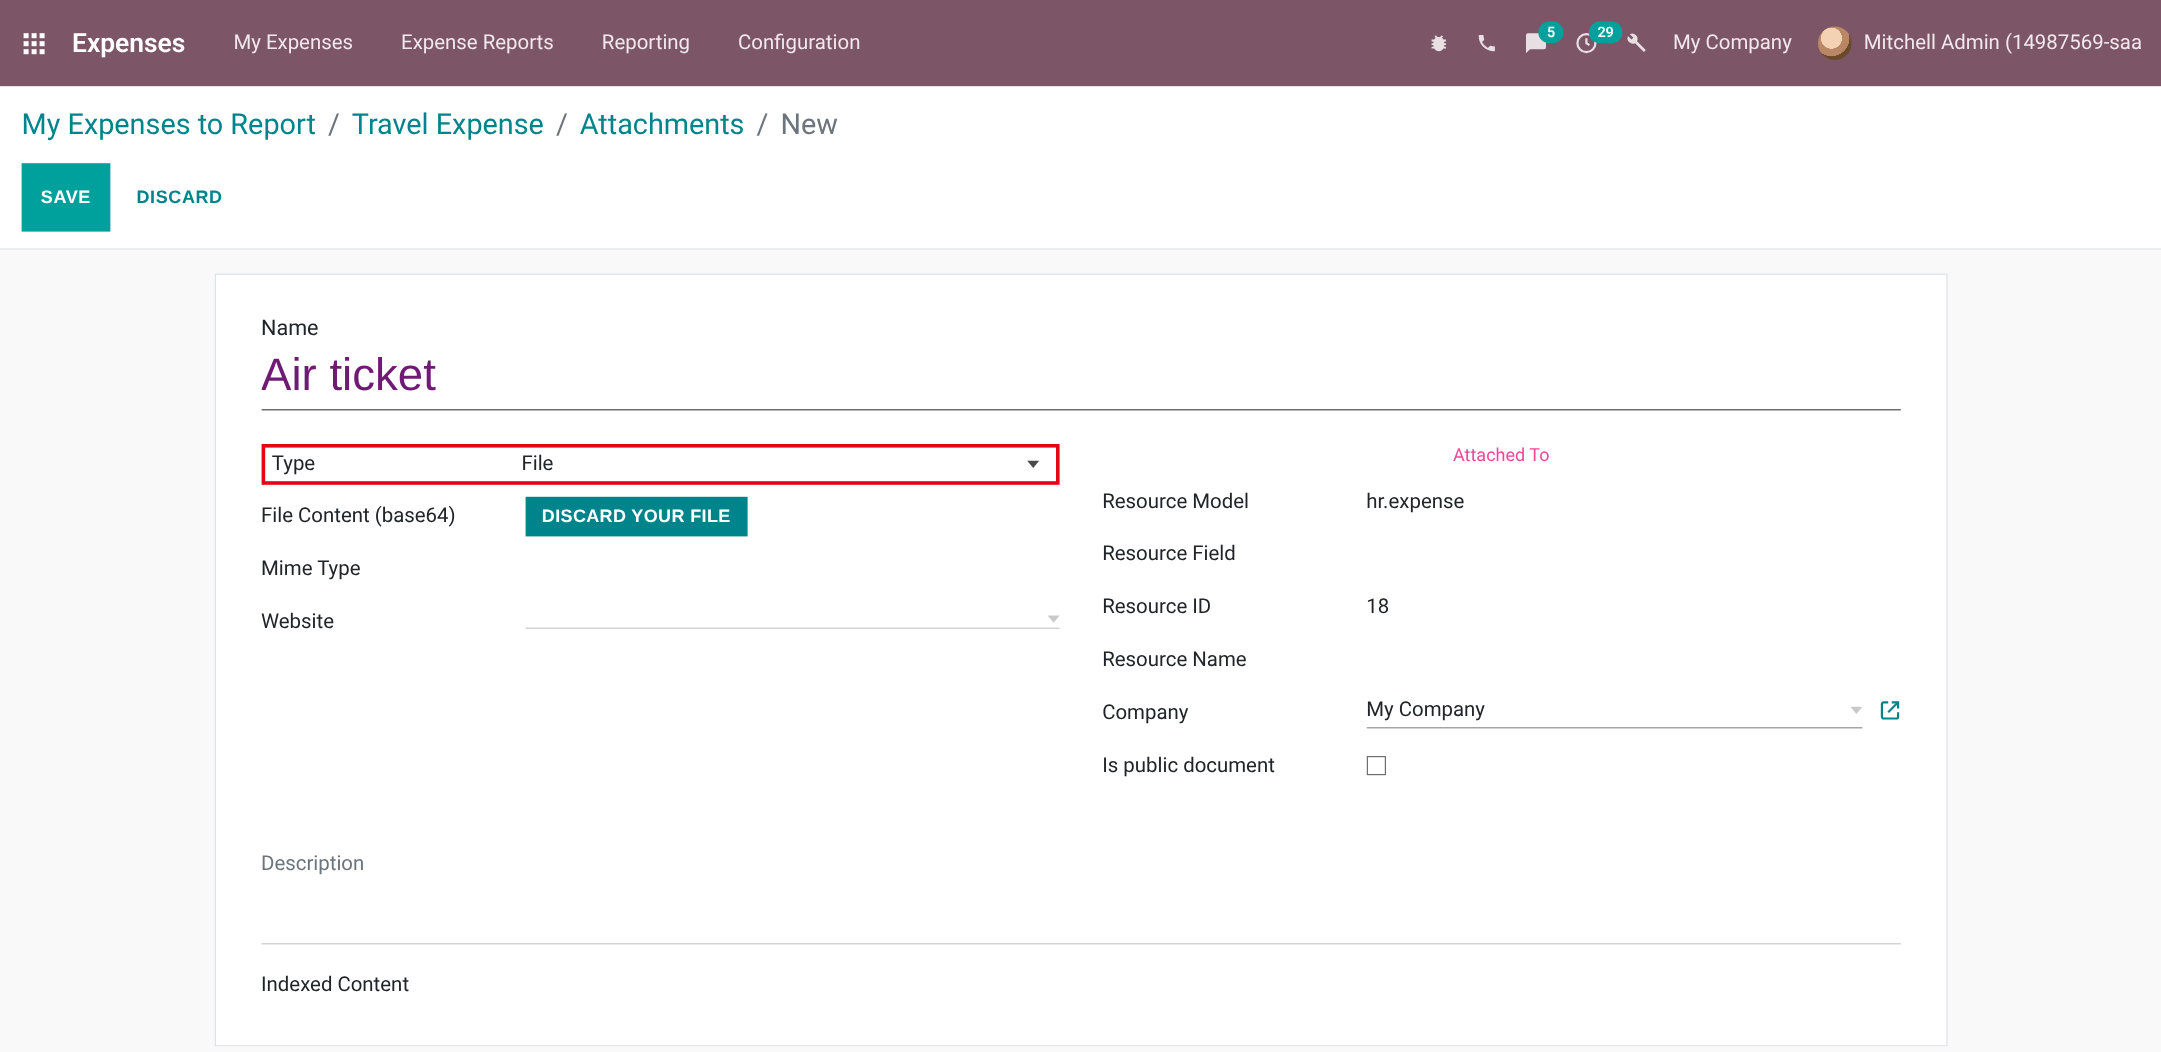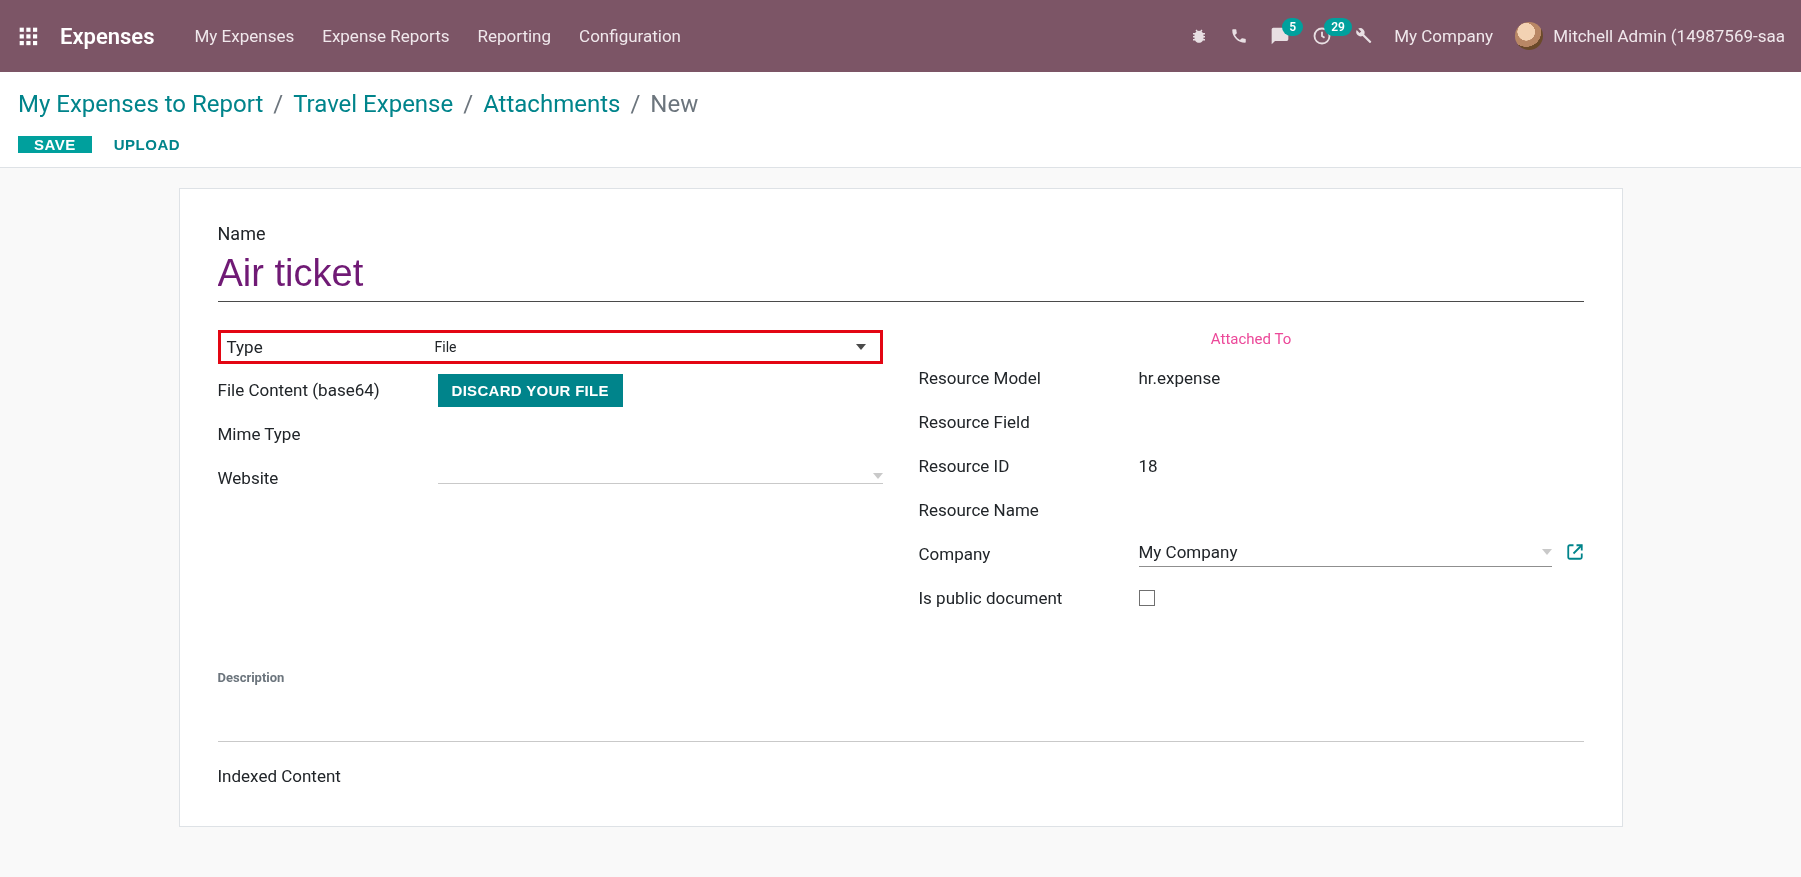--- a/index.html
+++ b/index.html
@@ -27,21 +27,21 @@
     display: inline-flex; align-items: center; justify-content: center;
     margin-right: 20px;
   }
   .apps-icon svg { fill: #fff; }
   .brand {
     font-size: 22px;
     font-weight: 600;
     margin-right: 40px;
     color: #fff;
   }
-  .nav-items { display: flex; gap: 28px; }
+  .nav-items { display: flex; gap: 40px; }
   .nav-item { color: #f0e8ec; cursor: pointer; font-size: 17px; }
   .nav-spacer { flex: 1; }
   .nav-right { display: flex; align-items: center; gap: 22px; }
   .nav-right .icon { color: #e8dfe3; fill: #e8dfe3; display:inline-flex; align-items:center; justify-content:center; position:relative;}
   .badge {
     background: #00a09d;
     color: #fff;
     border-radius: 10px;
     font-size: 12px;
     padding: 1px 7px;
@@ -74,21 +74,21 @@
     margin-bottom: 18px;
   }
   .breadcrumb a { color: #00848b; text-decoration: none; }
   .breadcrumb .sep { color: #6c757d; }
   .breadcrumb .current { color: #6c757d; }
   .actions { display: flex; align-items: center; gap: 22px; }
   .btn-primary {
     background: #00a09d;
     color: #fff;
     border: none;
-    padding: 0 16px;
+    padding: 20px 16px;
     font-size: 15px;
     font-weight: 600;
     cursor: pointer;
     letter-spacing: 0.5px;
   }
   .btn-link {
     background: none; border: none;
     color: #00848b;
     font-size: 15px;
     font-weight: 600;
@@ -128,21 +128,21 @@
     padding: 4px 6px;
     display: flex;
     align-items: center;
   }
   .highlight-box .form-label { width: 208px; }
   .select-field {
     flex: 1;
     display: flex;
     align-items: center;
     justify-content: space-between;
-    font-size: 14px;
+    font-size: 17px;
     padding-right: 8px;
     text-align: center;
   }
   .caret-down {
     width: 0; height: 0;
     border-left: 5px solid transparent;
     border-right: 5px solid transparent;
     border-top: 6px solid #4a4a4a;
   }
   .upload-btn {
@@ -175,24 +175,23 @@
     margin-left: 14px;
     flex-shrink:0;
   }
   .checkbox {
     width: 16px; height: 16px;
     border: 1px solid #6f6f6f;
     background: #fff;
   }
 
   .bottom-label {
-    font-size: 13px;
+    font-size: 17px;
     color: #6c757d;
     margin-top: 48px;
-    font-weight: bold;
   }
   .bottom-separator {
     border: none;
     border-top: 1px solid #c9c9c9;
     margin-top: 56px;
     margin-bottom: 24px;
   }
 </style>
 </head>
 <body>
@@ -261,21 +260,21 @@
     <a href="#">My Expenses to Report</a>
     <span class="sep">/</span>
     <a href="#">Travel Expense</a>
     <span class="sep">/</span>
     <a href="#">Attachments</a>
     <span class="sep">/</span>
     <span class="current">New</span>
   </div>
   <div class="actions">
     <button class="btn-primary">SAVE</button>
-    <button class="btn-link">UPLOAD</button>
+    <button class="btn-link">DISCARD</button>
   </div>
 </div>
 
 <div class="sheet-wrap">
   <div class="sheet">
     <div class="name-label">Name</div>
     <input class="name-input" value="Air ticket" style="">
 
     <div class="columns">
 

